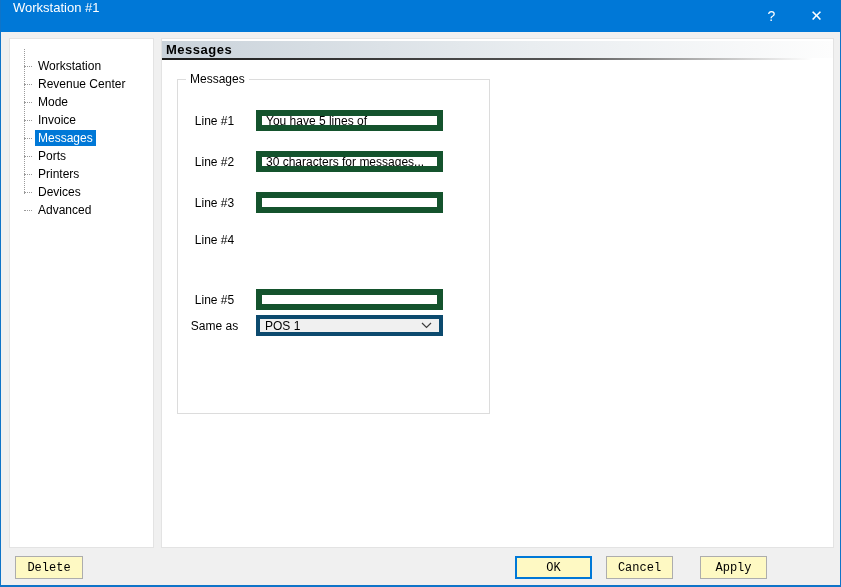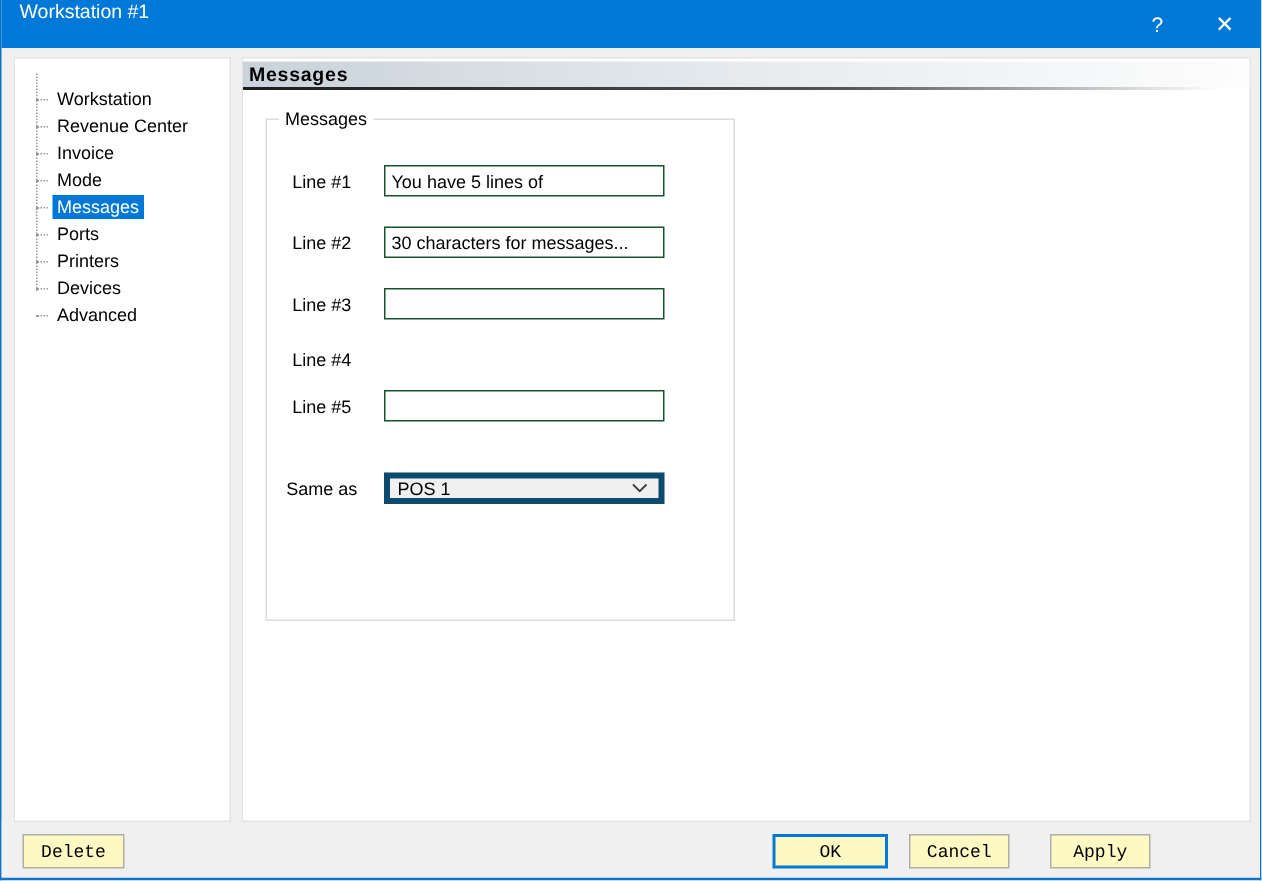--- a/index.html
+++ b/index.html
@@ -61,21 +61,21 @@
     position:absolute; left:15px; top:40px; width:313px; height:335px;
     border:1px solid #dcdcdc;
   }
   .groupbox-legend {
     position:absolute; top:-8px; left:8px; background:#fff; padding:0 4px;
     font-size:12px; color:#000;
   }
   .field-row { position:absolute; left:0; display:flex; align-items:center; }
   .field-label { width:73px; text-align:center; margin-right:5px; }
   .field-input {
-    width:187px; height:21px; border:1px solid #14532d; background:#fff;
+    width:187px; height:21px; border:6px solid #14532d; background:#fff;
     font-family:"Liberation Sans", sans-serif; font-size:12px; padding:0 4px; outline:none;
   }
   .combo {
     width:187px; height:21px; border:4px solid #0c4a6e; background:#f0f0f0;
     display:flex; align-items:center; justify-content:space-between;
     padding:0 7px 0 5px; cursor:default;
   }
   .combo .combo-value { font-size:12px; }
 
   
@@ -109,25 +109,25 @@
       <div class="tree-row">
         <span class="tree-stub"></span>
         <span class="tree-label">Workstation</span>
       </div>
       <div class="tree-row">
         <span class="tree-stub"></span>
         <span class="tree-label">Revenue Center</span>
       </div>
       <div class="tree-row">
         <span class="tree-stub"></span>
+        <span class="tree-label">Mode</span>
+      </div>
+      <div class="tree-row">
+        <span class="tree-stub"></span>
         <span class="tree-label">Invoice</span>
-      </div>
-      <div class="tree-row">
-        <span class="tree-stub"></span>
-        <span class="tree-label">Mode</span>
       </div>
       <div class="tree-row selected">
         <span class="tree-stub"></span>
         <span class="tree-label">Messages</span>
       </div>
       <div class="tree-row">
         <span class="tree-stub"></span>
         <span class="tree-label">Ports</span>
       </div>
       <div class="tree-row">
@@ -164,21 +164,21 @@
 
       <div class="field-row" style="top:112px;">
         <span class="field-label">Line #3</span>
         <input class="field-input" type="text" value="" style="">
       </div>
 
       <div class="field-row" style="top:153px;">
         <span class="field-label">Line #4</span>
       </div>
 
-      <div class="field-row" style="top:180px;">
+      <div class="field-row" style="top:209px;">
         <span class="field-label">Line #5</span>
         <input class="field-input" type="text" value="" style="">
       </div>
 
       <div class="field-row" style="top:235px;">
         <span class="field-label">Same as</span>
         <div class="combo">
           <span class="combo-value">POS 1</span>
           <span style="display:flex;">
             <svg width="11" height="7" viewBox="0 0 11 7">

